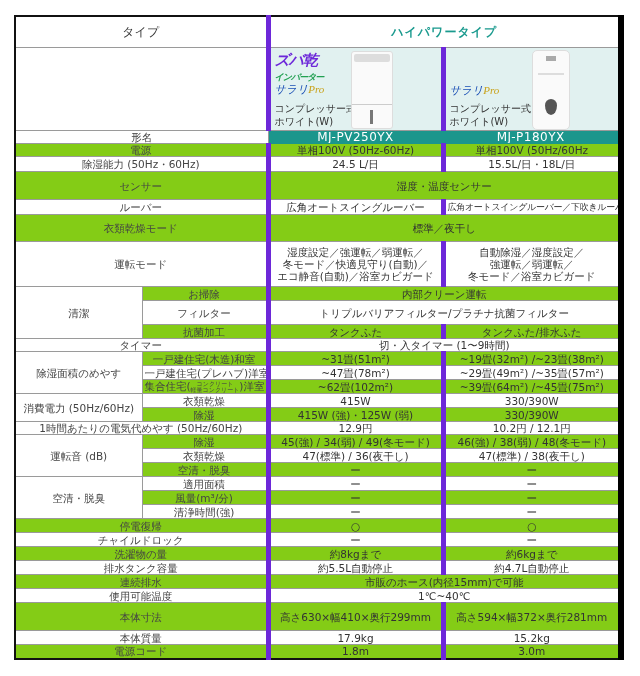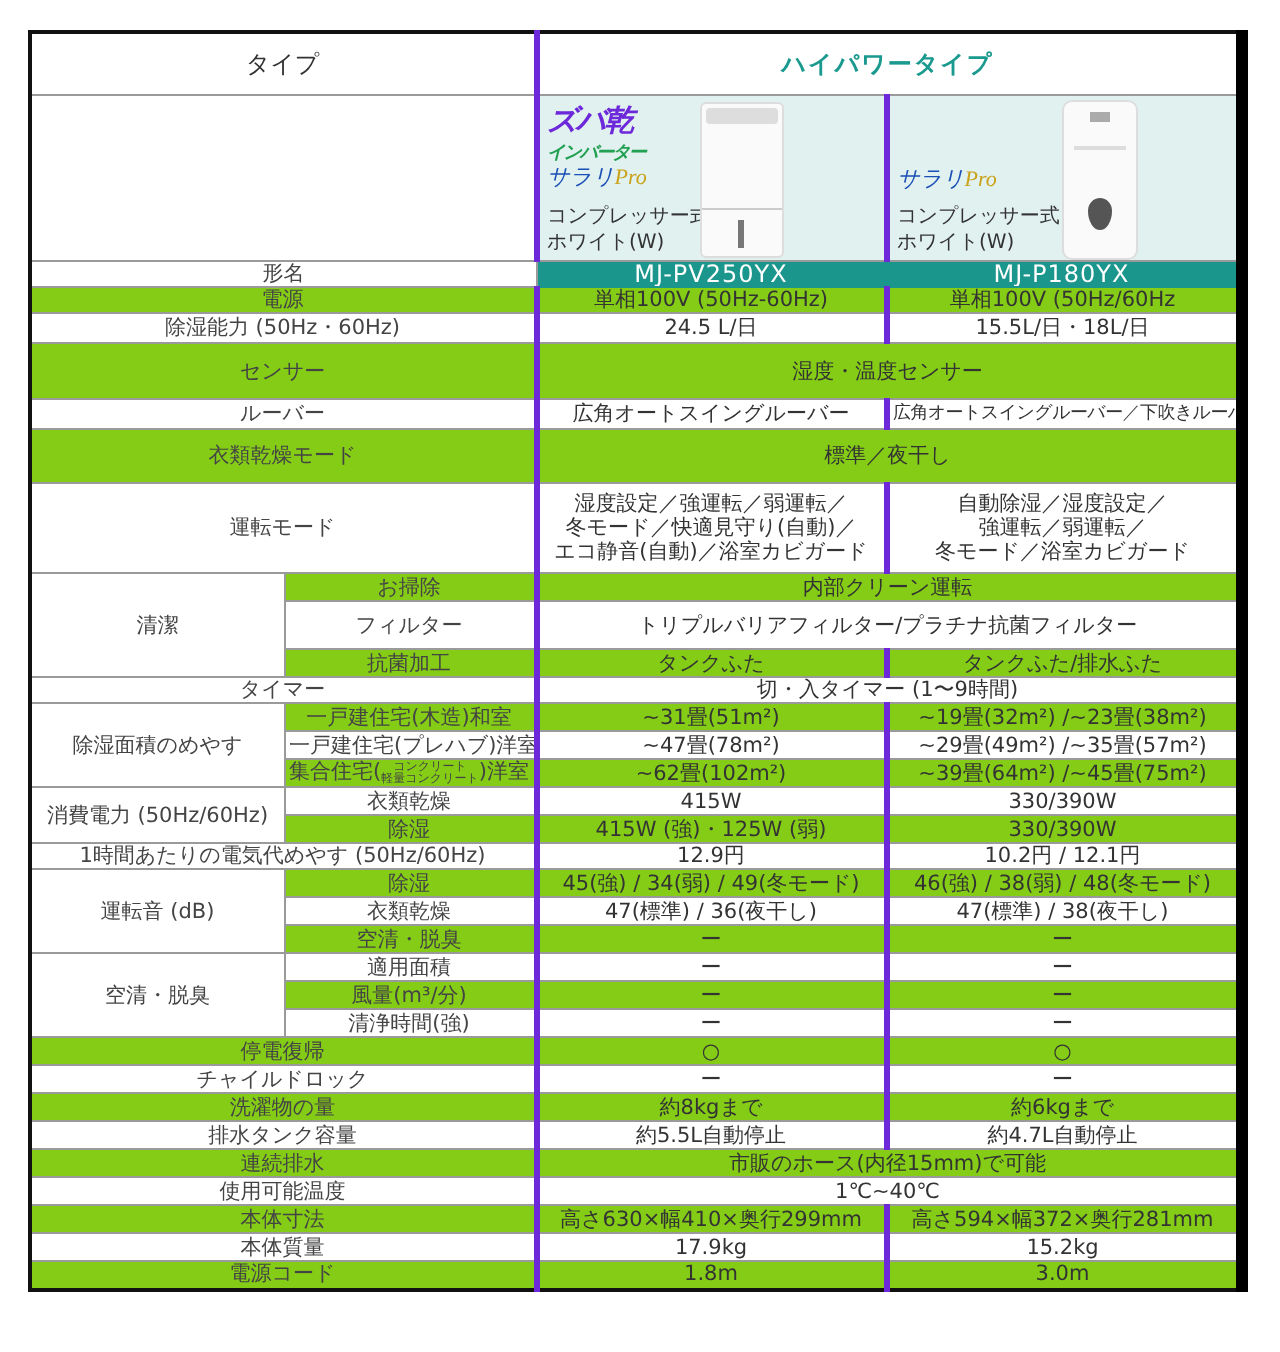--- a/index.html
+++ b/index.html
@@ -11,21 +11,21 @@
     border-top: 2px solid #111; border-left: 2px solid #111; border-bottom: 2px solid #111;
     border-right: 6px solid #000;
     font-size: 10.5px; line-height: 12px;
   }
   .spec td { border: 1px solid #9a9a9a; text-align: center; vertical-align: middle;
              padding: 0 2px; white-space: nowrap; overflow: hidden; }
   .spec td.lbl { color: #444; }
   .spec tr.g td { background: #84cc16; }
   .spec tr.w td { background: #ffffff; }
   .spec td.w { background: #ffffff !important; }
-  .spec td.sep { border-left: 3px solid #6d28d9; }
+  .spec td.sep { border-left: 5px solid #6d28d9; }
   .hdr-type { font-size: 12px; color: #333; height: 30px; margin-left: 36px; }
   .hdr-cat { color: #1a9a8e; font-size: 12px; font-weight: bold; letter-spacing: 1px; }
   .img-cell { background: #e1f1f0 !important; height: 82px; position: relative; text-align: left !important; padding: 0 !important; }
   .prod { position: relative; height: 82px; }
   .brand1 { position: absolute; left: 4px; top: 6px; color: #6d28d9; font-style: italic; font-weight: bold; font-size: 15px; letter-spacing: -1px; }
   .brand2 { position: absolute; left: 4px; top: 23px; color: #22a052; font-style: italic; font-weight: bold; font-size: 9px; letter-spacing: -1px; }
   .brand3 { position: absolute; left: 4px; top: 35px; color: #1a4fb5; font-style: italic; font-size: 11px; }
   .brand3 .pro { color: #c9a21a; font-family: "Liberation Serif", serif; }
   .brand3b { top: 36px; }
   .desc { position: absolute; left: 4px; top: 54px; font-size: 10px; line-height: 13px; color: #333; text-align: left; }
@@ -235,21 +235,21 @@
       <td class="sep">約4.7L自動停止</td>
     </tr>
     <tr class="g" style="height:14px">
       <td colspan="2" class="lbl">連続排水</td>
       <td colspan="2" class="sep">市販のホース(内径15mm)で可能</td>
     </tr>
     <tr class="w" style="height:14px">
       <td colspan="2" class="lbl">使用可能温度</td>
       <td colspan="2" class="sep">1℃~40℃</td>
     </tr>
-    <tr class="g" style="height:14px">
+    <tr class="g" style="height:28px">
       <td colspan="2" class="lbl">本体寸法</td>
       <td class="sep">高さ630×幅410×奥行299mm</td>
       <td class="sep">高さ594×幅372×奥行281mm</td>
     </tr>
     <tr class="w" style="height:14px">
       <td colspan="2" class="lbl">本体質量</td>
       <td class="sep">17.9kg</td>
       <td class="sep">15.2kg</td>
     </tr>
     <tr class="g" style="height:14px">

